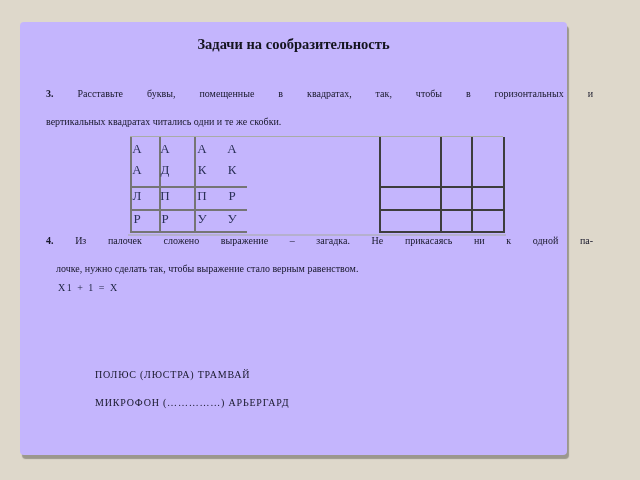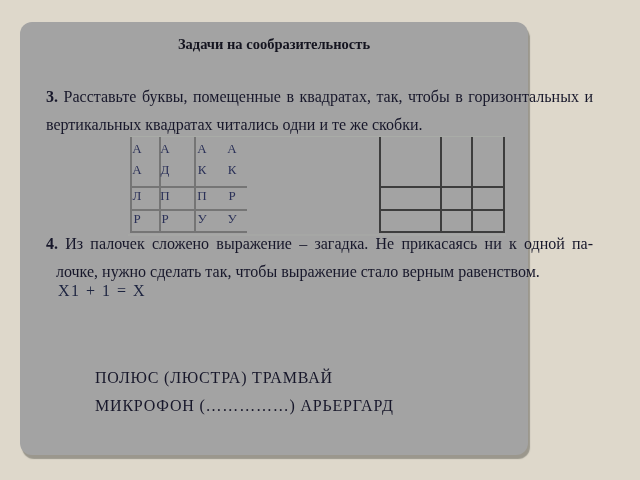--- a/index.html
+++ b/index.html
@@ -2,30 +2,30 @@
 <html><head>
 <meta charset="utf-8">
 <style>
   html,body{margin:0;padding:0;}
   body{
     width:640px;height:480px;position:relative;overflow:hidden;
     background:#ded8cb;
     font-family:"Liberation Serif","DejaVu Serif",serif;
   }
   .card{
-    position:absolute;left:20px;top:22px;width:508px;height:433px;
-    background:#a3a3a3;border-radius:12px;
+    position:absolute;left:20px;top:22px;width:547px;height:433px;
+    background:#c4b5fd;border-radius:4px;
     box-shadow:2px 4px 1px rgba(118,117,108,0.65);
   }
   .slide-title{
     position:absolute;left:0;top:14px;width:100%;
     text-align:center;font-weight:bold;font-size:14.5px;color:#14141f;
   }
   .bodyline{
-    position:absolute;font-size:16px;color:#17172a;white-space:nowrap;
+    position:absolute;font-size:10px;color:#17172a;white-space:nowrap;
   }
   .just{
     white-space:normal;text-align:justify;text-align-last:justify;
   }
   .num{font-weight:bold;}
   .eq{letter-spacing:1.5px;color:#1d2440;}
   .caps{letter-spacing:0.8px;}
   
   .gl{position:absolute;background:#757575;}
   .gr{position:absolute;background:#3d3d3d;}

